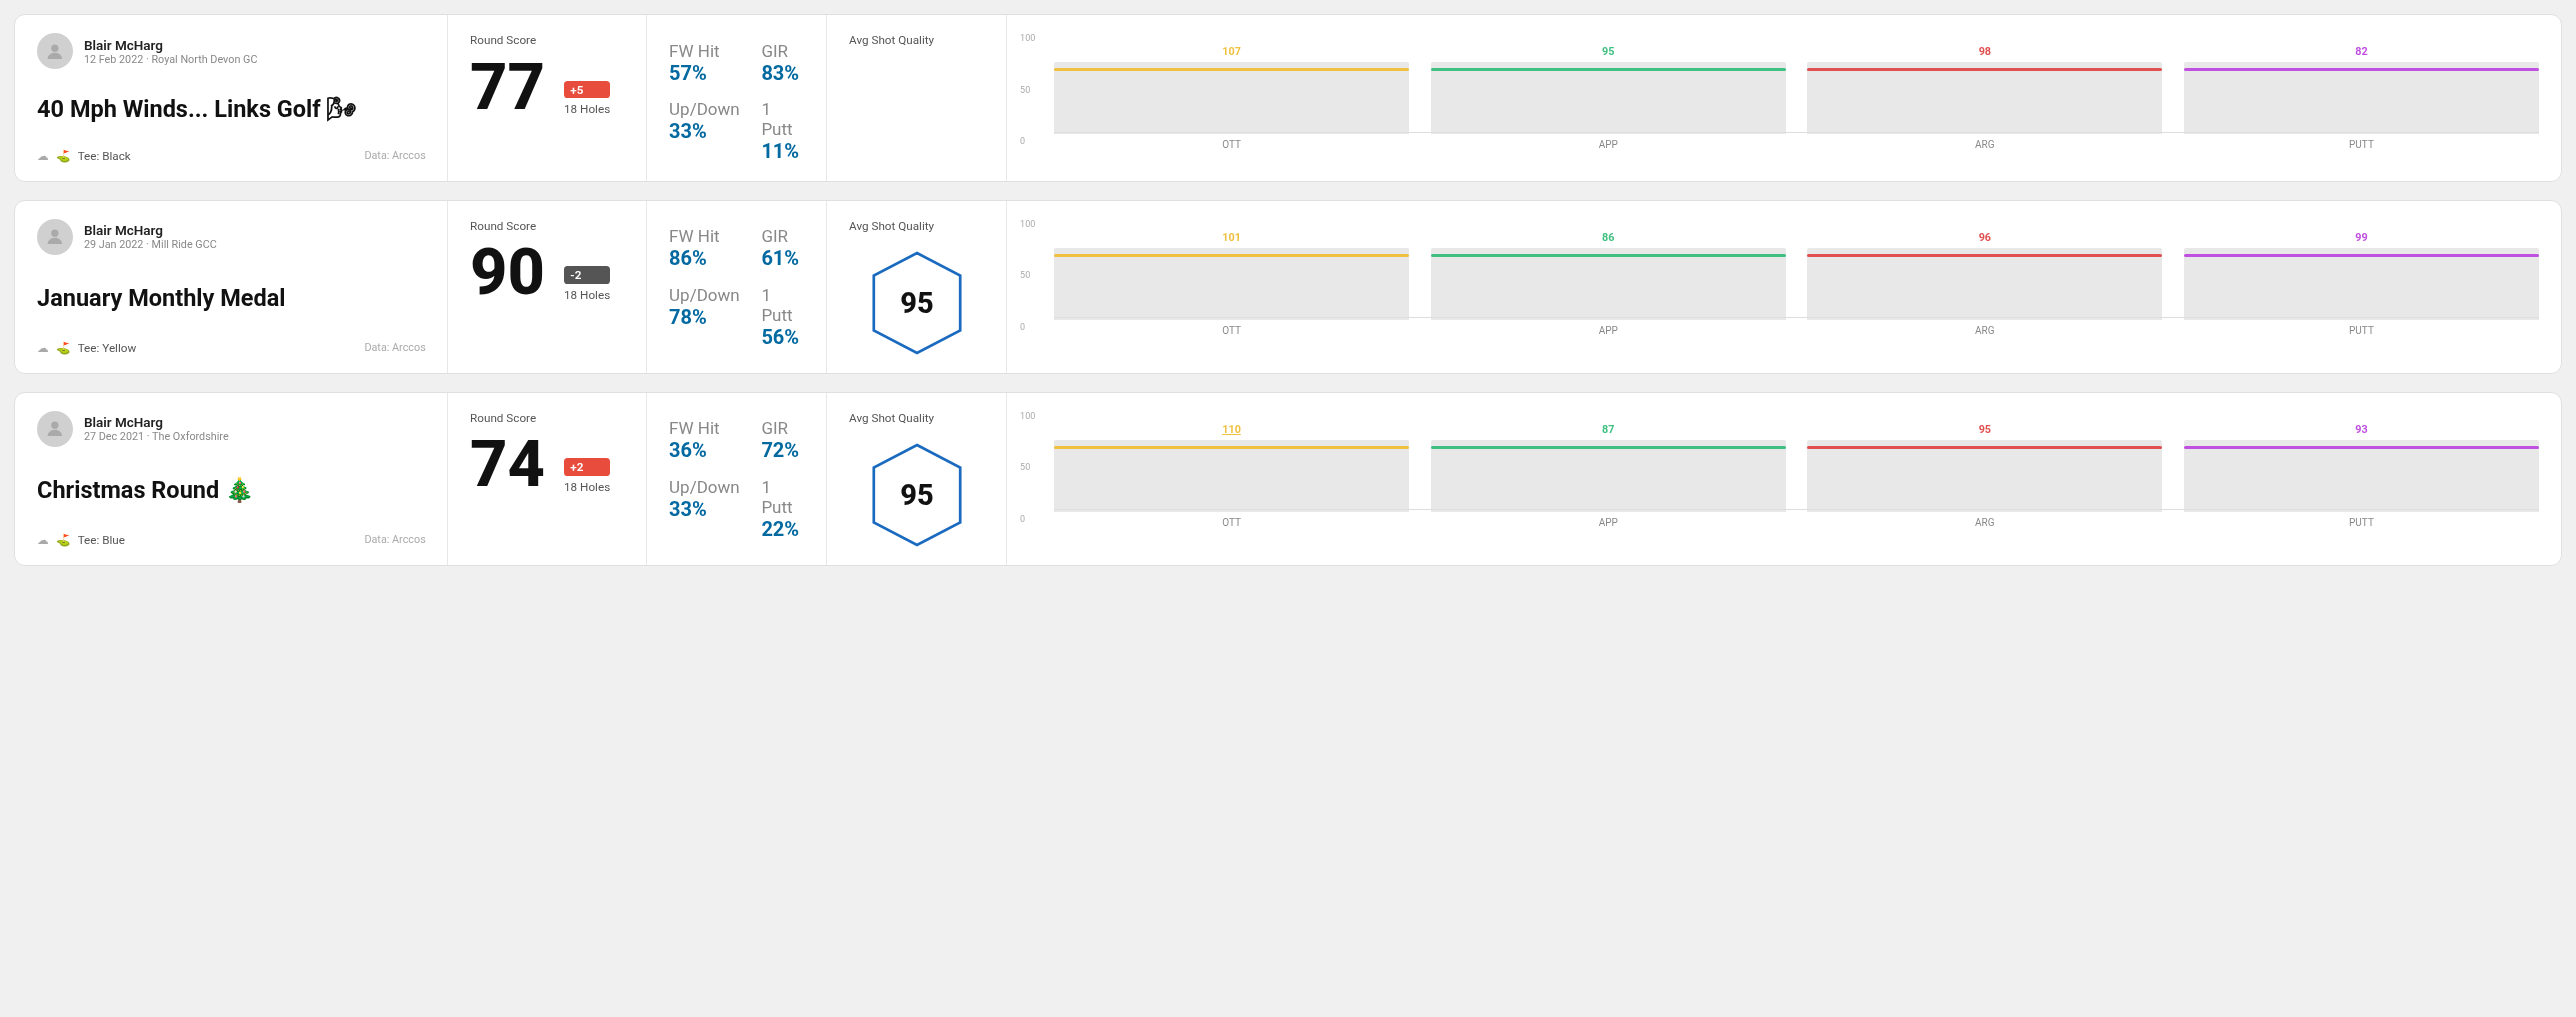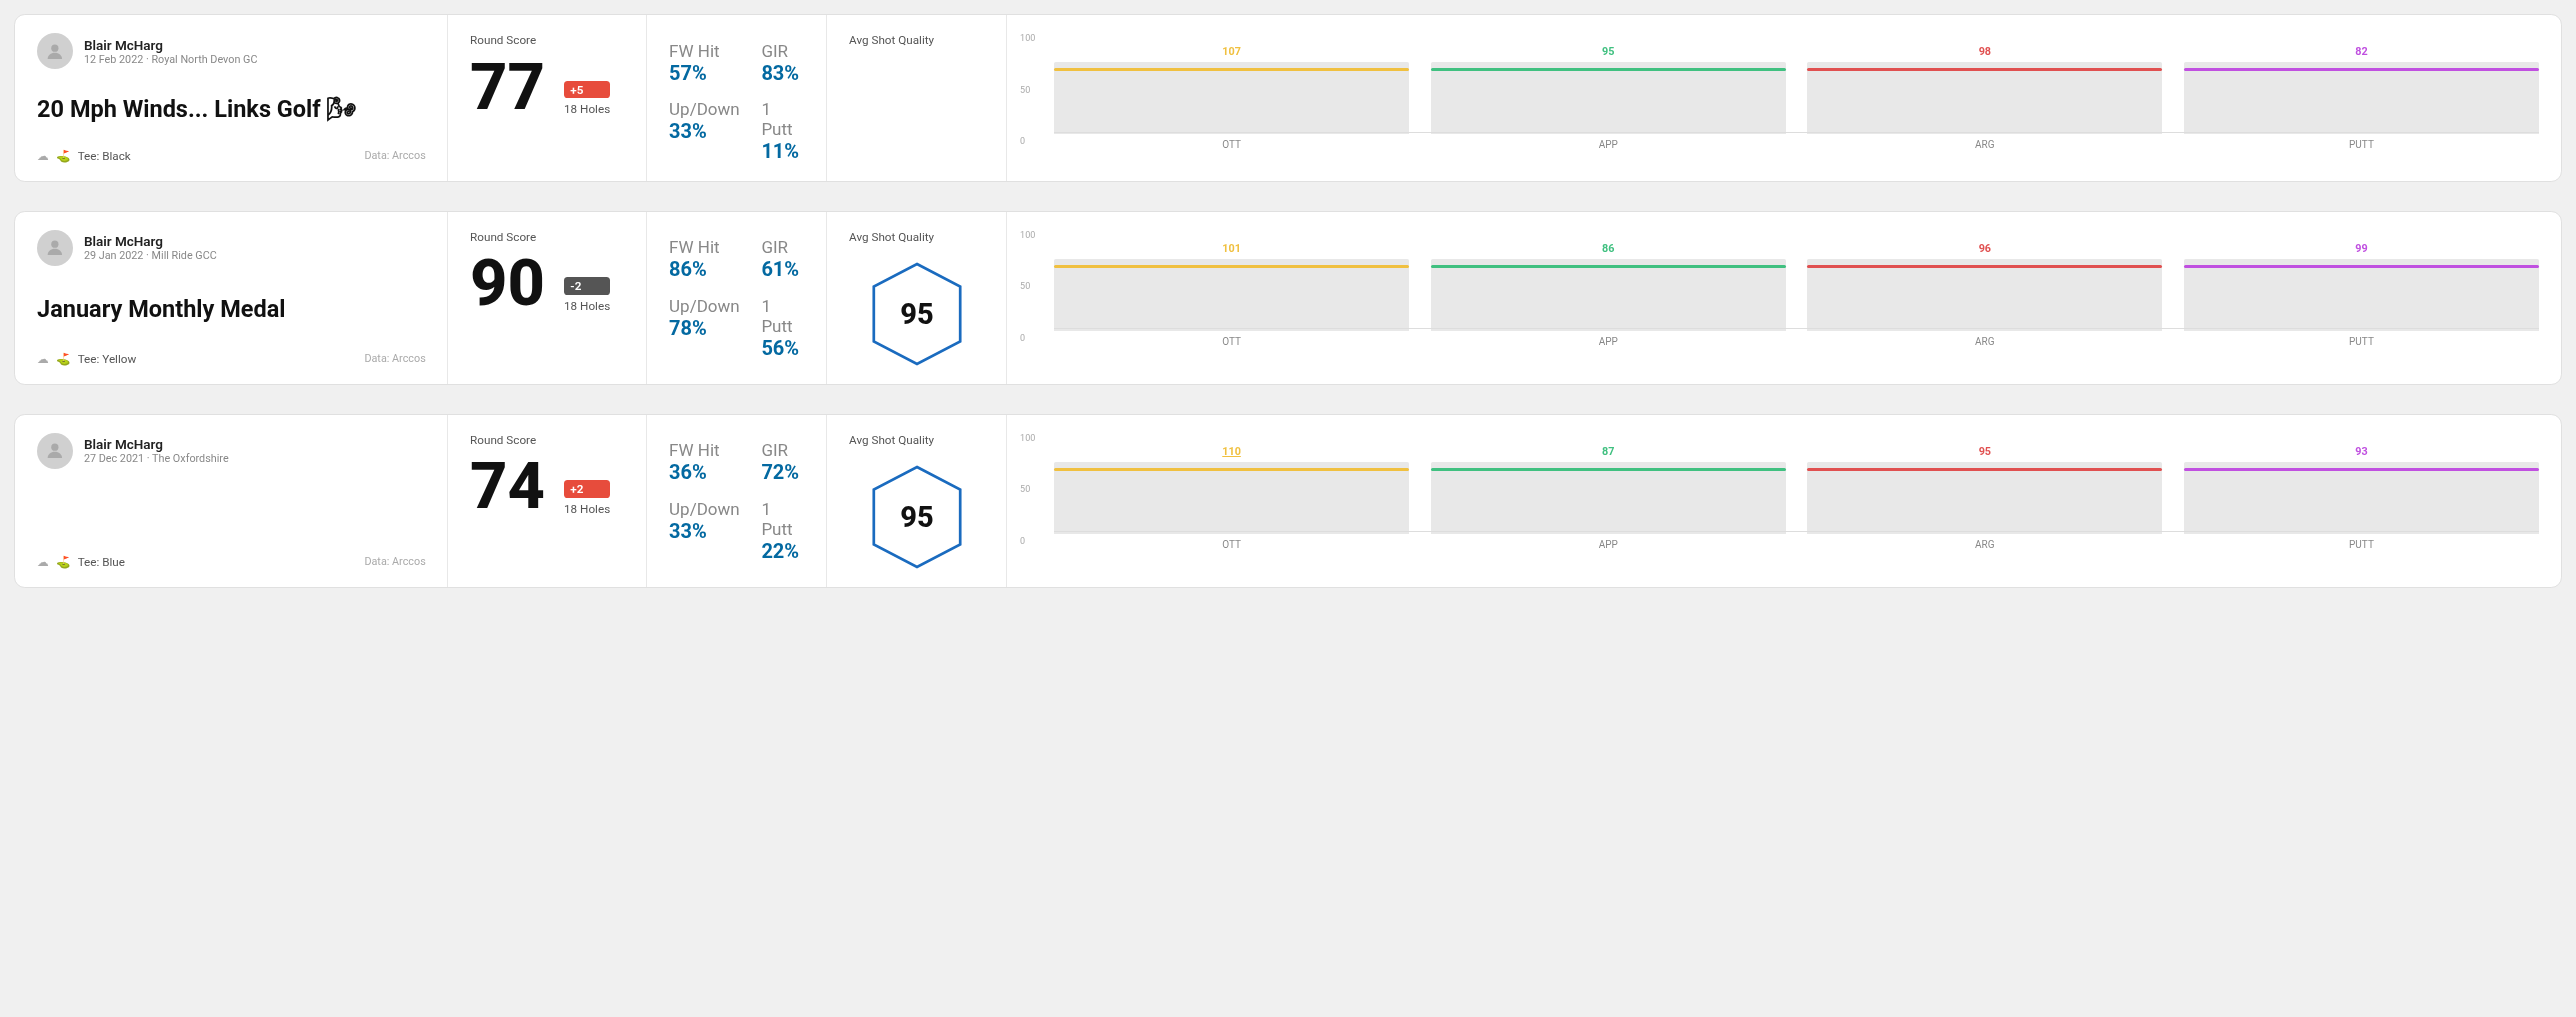--- a/index.html
+++ b/index.html
@@ -6,21 +6,21 @@
     body {
       font-family: -apple-system, BlinkMacSystemFont, 'Segoe UI', Roboto, sans-serif;
       background: #f0f0f0;
       padding: 14.4px;
       min-width: 1263px;
     }
     .round-card {
       background: #fff;
       border-radius: 10.8px;
       border: 0.9px solid #e0e0e0;
-      margin-bottom: 29px;
+      margin-bottom: 18px;
       display: flex;
       align-items: stretch;
       overflow: hidden;
       justify-content: space-between;
     }
     .card-left {
       flex: 0 0 433px;
       padding: 18px 21.7px;
       border-right: 0.9px solid #e8e8e8;
       display: flex;
@@ -259,21 +259,21 @@
             <svg width="21.7" height="21.7" viewBox="0 0 24 24" fill="#aaa">
               <circle cx="12" cy="8" r="4"></circle>
               <path d="M4 20c0-4 3.6-7 8-7s8 3 8 7" fill="#aaa"></path>
             </svg>
           </div>
           <div class="user-info">
             <div class="user-name">Blair McHarg</div>
             <div class="user-date">12 Feb 2022 · Royal North Devon GC</div>
           </div>
         </div>
-        <div class="round-title">20 Mph Winds... Links Golf 🌬</div>
+        <div class="round-title">40 Mph Winds... Links Golf 🌬</div>
         <div class="card-footer">
           <div class="tee-info">
             <span style="color:#aaa">☁</span>
             <span style="color:#aaa">⛳</span>
             <span>Tee: Black</span>
           </div>
           <div class="data-source">Data: Arccos</div>
         </div>
       </div>
       <div class="card-middle">
@@ -471,20 +471,21 @@
             <svg width="21.7" height="21.7" viewBox="0 0 24 24" fill="#aaa">
               <circle cx="12" cy="8" r="4"></circle>
               <path d="M4 20c0-4 3.6-7 8-7s8 3 8 7" fill="#aaa"></path>
             </svg>
           </div>
           <div class="user-info">
             <div class="user-name">Blair McHarg</div>
             <div class="user-date">27 Dec 2021 · The Oxfordshire</div>
           </div>
         </div>
+        <div class="round-title">Christmas Round 🎄</div>
         <div class="card-footer">
           <div class="tee-info">
             <span style="color:#aaa">☁</span>
             <span style="color:#aaa">⛳</span>
             <span>Tee: Blue</span>
           </div>
           <div class="data-source">Data: Arccos</div>
         </div>
       </div>
       <div class="card-middle">

